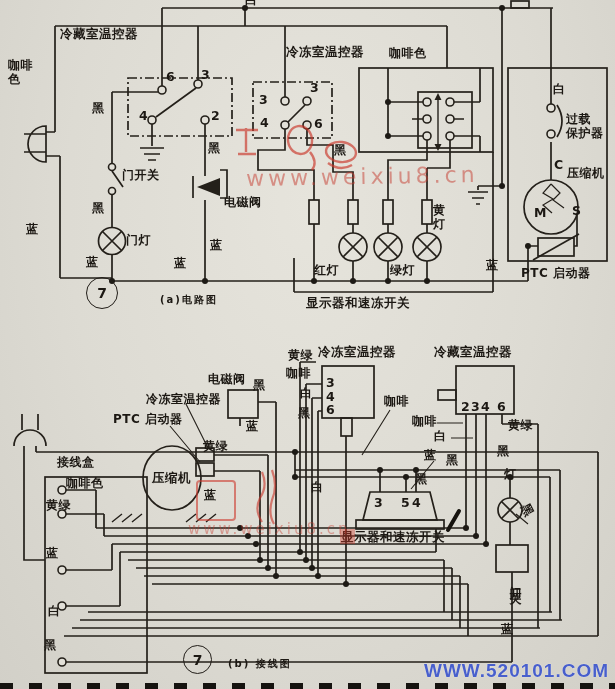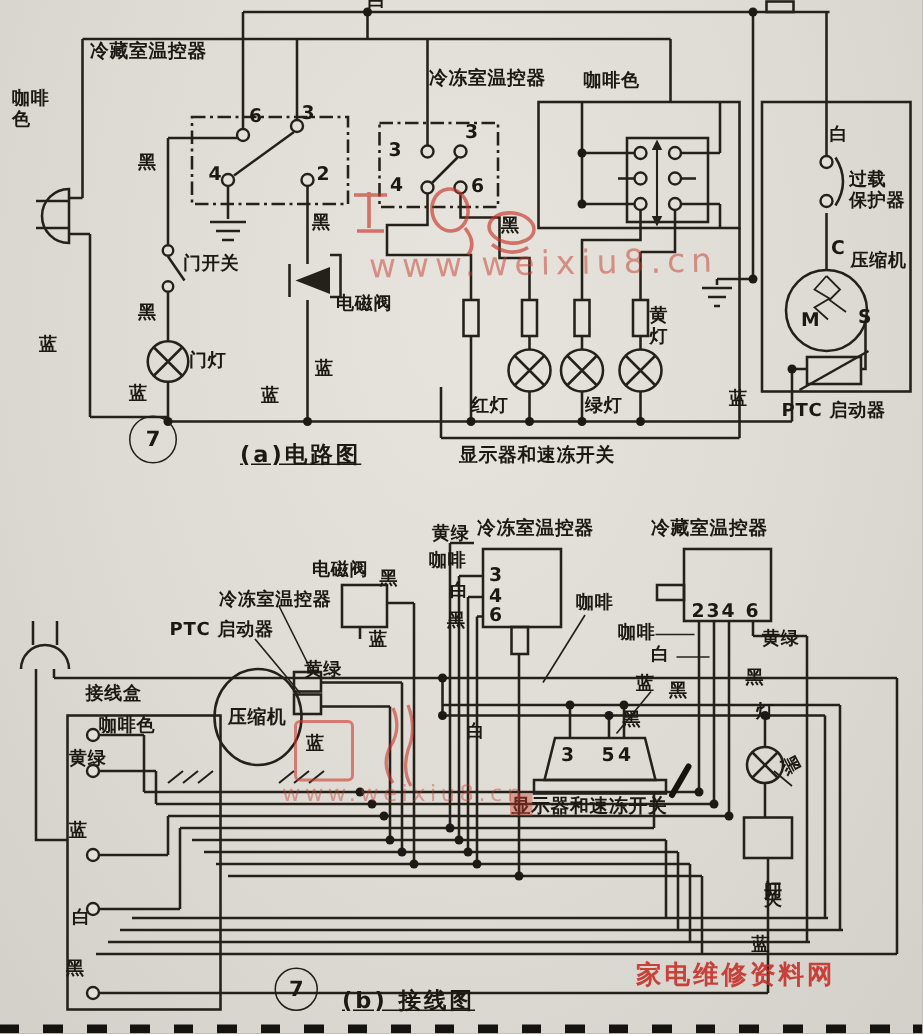--- a/index.html
+++ b/index.html
@@ -5,21 +5,21 @@
   html,body{margin:0;padding:0;background:#b9b7b0;}
   #page{position:relative;width:615px;height:689px;overflow:hidden;
         background:
           radial-gradient(ellipse at 50% 30%, #e6e4dc 0%, #dddbd3 55%, #d2d0c8 100%);
         font-family:"DejaVu Sans",sans-serif;}
   svg{position:absolute;left:0;top:0;}
   .L{position:absolute;font:600 12px/1.2 "DejaVu Sans",sans-serif;color:#1c1813;
      white-space:pre-line;letter-spacing:0.5px;}
   .t13{font-size:12.5px;}
   .dig{font-size:12.5px;font-weight:700;letter-spacing:0;}
-  .cap{font-size:15px;font-weight:700;letter-spacing:2px;text-decoration:underline;}
+  .cap{font-size:10px;font-weight:700;letter-spacing:2px;}
   .badge{position:absolute;border:1.7px solid #221e19;border-radius:50%;
          display:flex;align-items:center;justify-content:center;
          font:700 14px "DejaVu Sans",sans-serif;color:#1c1813;background:transparent;}
   .vert{writing-mode:vertical-rl;letter-spacing:3px;}
   .wm{position:absolute;color:rgba(198,58,46,0.50);font:400 22px "DejaVu Sans",sans-serif;
       letter-spacing:4px;transform:rotate(-1deg);}
   .wm2{position:absolute;color:rgba(198,58,46,0.42);font:400 15px "DejaVu Sans",sans-serif;
       letter-spacing:3px;}
   .site{position:absolute;color:rgba(196,44,38,0.88);font:700 17px "DejaVu Sans",sans-serif;
       letter-spacing:2px;}
@@ -328,16 +328,16 @@
 <span class="L dig" style="left:412px;top:495px">4</span>
 <span class="L t13" style="left:341px;top:529px">显示器和速冻开关</span>
 <div class="redtint" style="left:340px;top:529px;width:15px;height:15px"></div>
 <div class="redbox" style="left:196px;top:480px;width:36px;height:37px"></div>
 <div class="badge" style="left:183px;top:645px;width:27px;height:27px">
       <span>7</span>
     </div>
 <span class="L cap" style="left:228px;top:658px">(b) 接线图</span>
 <span class="wm2" style="left:188px;top:520px">www.weixiu8.cn</span>
 
-<span class="site" style="left:424px;top:638px">家电维修资料网</span>
+<span class="url" style="left:424px;top:660px">WWW.520101.COM</span>
 
 <div class="perf"></div>
 </div>
 
 </body></html>

